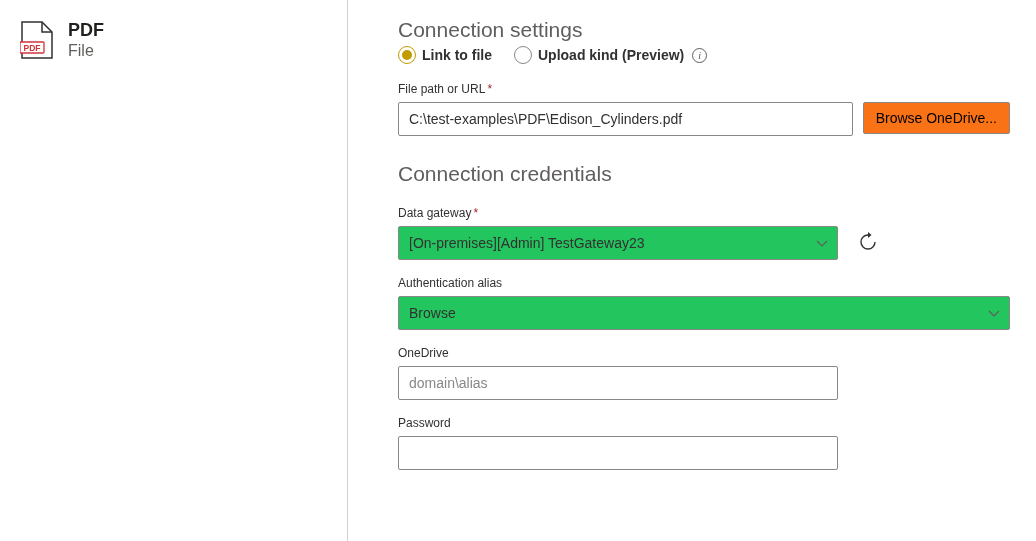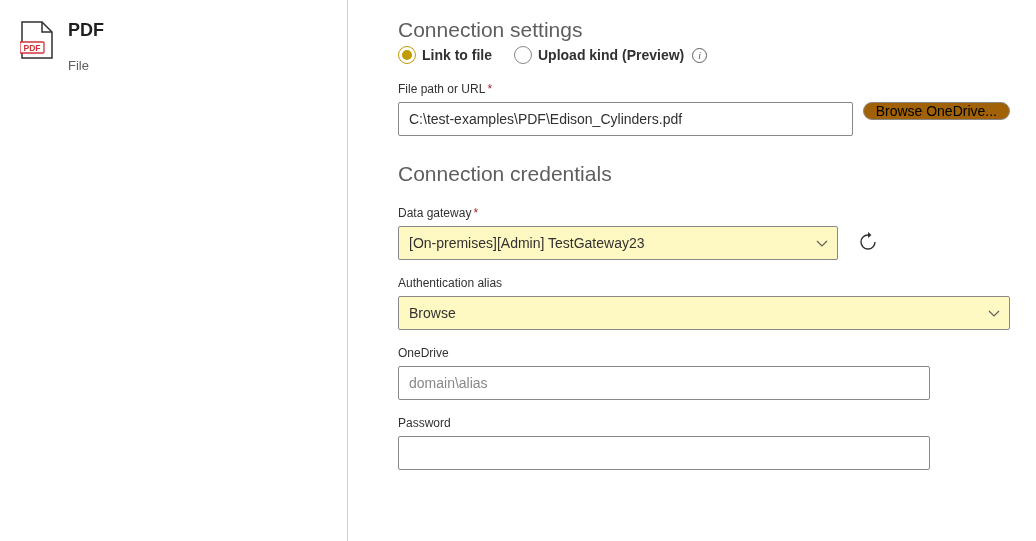--- a/index.html
+++ b/index.html
@@ -25,23 +25,23 @@
       gap: 14px;
     }
     .connector-header svg { flex-shrink: 0; }
     .connector-title {
       font-size: 18px;
       font-weight: 600;
       color: #201f1e;
       line-height: 1.2;
     }
     .connector-sub {
-      font-size: 13px;
+      font-size: 16px;
       color: #605e5c;
-      margin-top: 16px;
+      margin-top: 0;
     }
     .right-pane {
       flex: 1;
       padding: 18px 26px 16px 50px;
       overflow: hidden;
     }
     .section-title {
       font-size: 21px;
       font-weight: 400;
       color: #605e5c;
@@ -103,25 +103,25 @@
       border-radius: 2px;
       padding: 1px 10px;
       font-size: 14px;
       font-family: inherit;
       color: #323130;
       outline: none;
     }
     .text-input::placeholder { color: #8a8886; }
     .path-input { flex: 1; }
     .browse-btn {
-      height: 18px;
+      height: 32px;
       padding: 0 12px;
       border: 1px solid #8a8886;
-      border-radius: 12px;
-      background: #a16207;
+      border-radius: 2px;
+      background: #f97316;
       font-size: 14px;
       font-family: inherit;
       cursor: pointer;
       white-space: nowrap;
       overflow: hidden;
       text-overflow: ellipsis;
       max-width: 152px;
     }
     .select-row { display: flex; gap: 16px; align-items: center; }
     .select-wrap {
@@ -129,42 +129,42 @@
       flex: 0 0 440px;
     }
     .select-wrap.full { flex: 0 0 440px; }
     .select-box {
       width: 100%;
       height: 34px;
       border: 1px solid #8a8886;
       border-radius: 2px;
       padding: 0 34px 0 10px;
       font-size: 14px;
-      background: #fef9c3;
+      background: #22c55e;
       display: flex;
       align-items: center;
       cursor: pointer;
     }
     .chevron {
       position: absolute;
       right: 10px;
       top: 50%;
       transform: translateY(-50%);
       pointer-events: none;
     }
     .refresh-btn {
       width: 28px; height: 28px;
       display: flex;
       align-items: center;
       justify-content: center;
       cursor: pointer;
       background: none;
       border: none;
     }
-    .narrow-input { width: 532px; }
+    .narrow-input { width: 440px; }
     .cred-section .section-title { margin-bottom: 20px;}
   </style>
 </head>
 <body>
 
 <div class="left-pane">
   <div class="connector-header">
     <span>
       <svg width="34" height="40" viewBox="0 0 34 40">
         <path d="M 2 2 L 22 2 L 32 12 L 32 38 L 2 38 Z" fill="none" stroke="#323130" stroke-width="1.5"></path>

